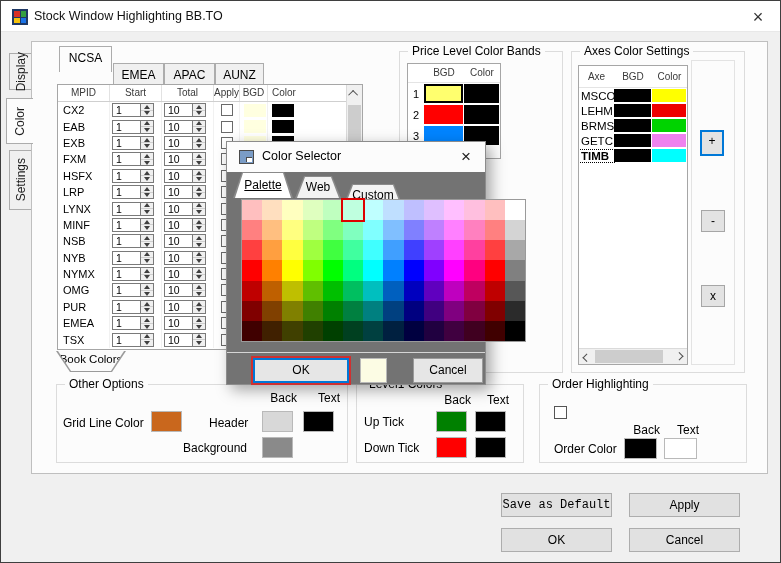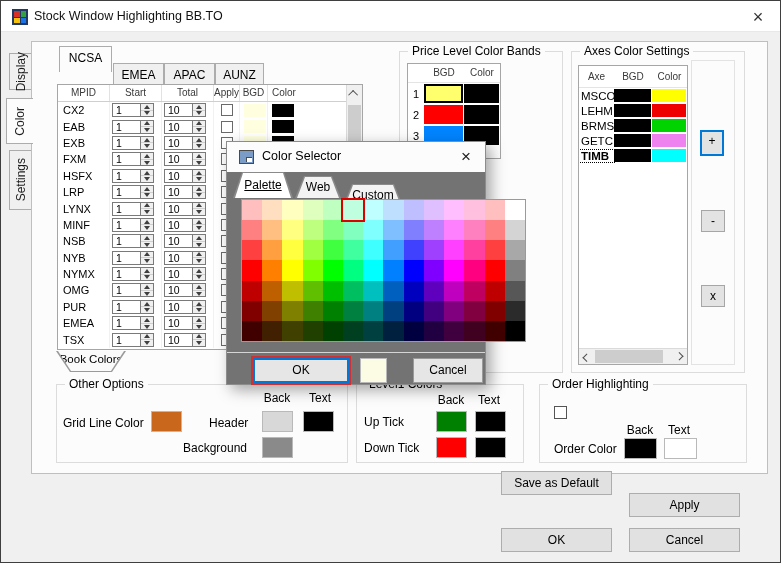--- a/index.html
+++ b/index.html
@@ -89,21 +89,21 @@
   .hsb-l{left:0}.hsb-r{right:0}
   .chev-left { width:6px; height:6px; border-left:1.5px solid #505050; border-bottom:1.5px solid #505050; transform:rotate(45deg) translateX(1px); }
   .chev-right { width:6px; height:6px; border-right:1.5px solid #505050; border-top:1.5px solid #505050; transform:rotate(45deg) translateX(-1px); }
   .hsb-thumb { position:absolute; left:16px; top:1px; bottom:1px; width:68px; background:#CDCDCD; }
   .side-panel { position:absolute; left:119px; top:8px; width:44px; height:305px; border:1px solid #E3E3E3; background:#FCFCFC; }
   .sq-btn { position:absolute; width:24px; height:22px; background:#E3E3E3; border:1px solid #A6A6A6;
             font-size:12px; text-align:center; line-height:20px; }
   .sq-btn.focus3 { border:2px solid #0078D7; line-height:18px; height:26px; }
   
   .lbl { position:absolute; font-size:12px; white-space:nowrap; }
-  .colhdr { position:absolute; font-size:12px; width:40px; text-align:center; }
+  .colhdr { position:absolute; font-size:12px; width:40px; text-align:right; }
   .swatch { position:absolute; width:31px; height:21px; border:1px solid #B9B9B9; }
   .checkbox { position:absolute; width:13px; height:13px; border:1px solid #555; background:#FFF; }
   
   .fbtn { position:absolute; width:111px; height:24px; background:#E1E1E1; border:1px solid #ADADAD;
           font-size:12px; text-align:center; line-height:22px; }
   
   .dialog { position:absolute; left:225px; top:140px; width:260px; height:244px; background:#737373;
             border:1px solid #8C8C8C; box-shadow:5px 5px 14px rgba(0,0,0,0.35); z-index:50; }
   .dlg-title { position:absolute; left:0; top:0; right:0; height:30px; background:#FCFCFC; }
   .dlg-icon { position:absolute; left:12px; top:8px; width:15px; height:14px; border:1px solid #4A4A4A; background:#7A9CC6; }
@@ -861,21 +861,21 @@
       <span class="gtitle">Order Highlighting</span>
       <span class="checkbox" style="left:14px; top:21px;"></span>
       <span class="colhdr" style="left:80px; top:38px;">Back</span>
       <span class="colhdr" style="left:119px; top:38px;">Text</span>
       <span class="lbl" style="left:14px; top:57px;">Order Color</span>
       <span class="swatch" style="left: 84px; top: 53px; width: 33px; background: rgb(0, 0, 0);"></span>
       <span class="swatch" style="left: 124px; top: 53px; width: 33px; background: rgb(255, 255, 255);"></span>
     </div>
   </div>
 
-  <div class="fbtn" style="left:500px; top:470px;">Save as Default</div>
+  <div class="fbtn" style="left:500px; top:492px;font-family:Liberation Mono, monospace;">Save as Default</div>
   <div class="fbtn" style="left:628px; top:492px;">Apply</div>
   <div class="fbtn" style="left:500px; top:527px;">OK</div>
   <div class="fbtn" style="left:628px; top:527px;">Cancel</div>
 
   <div class="dialog">
     <div class="dlg-title">
       <span class="dlg-icon">
           <i></i>
         </span>
       <span class="txt">Color Selector</span>

